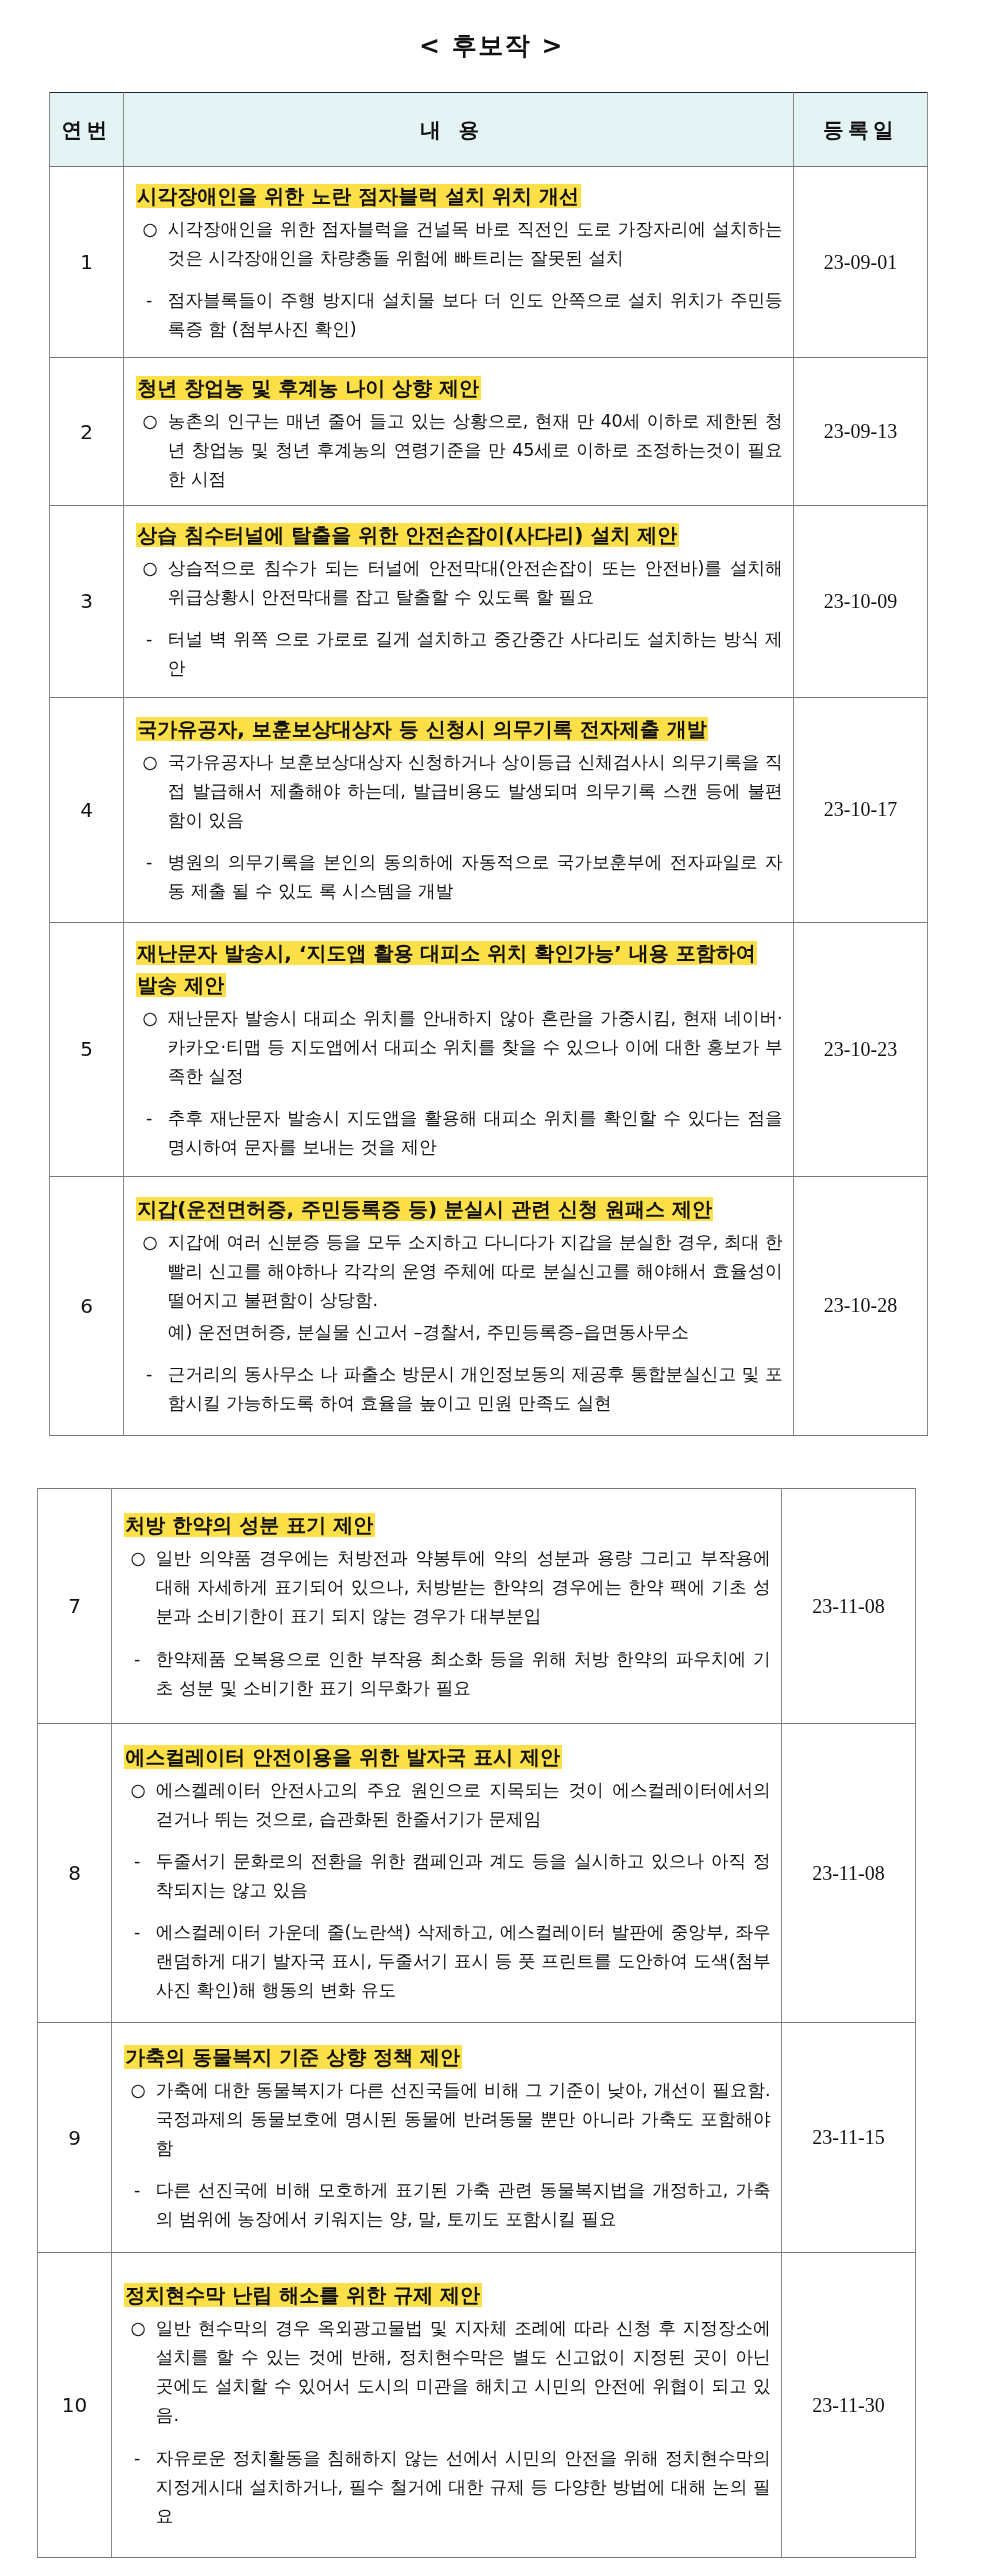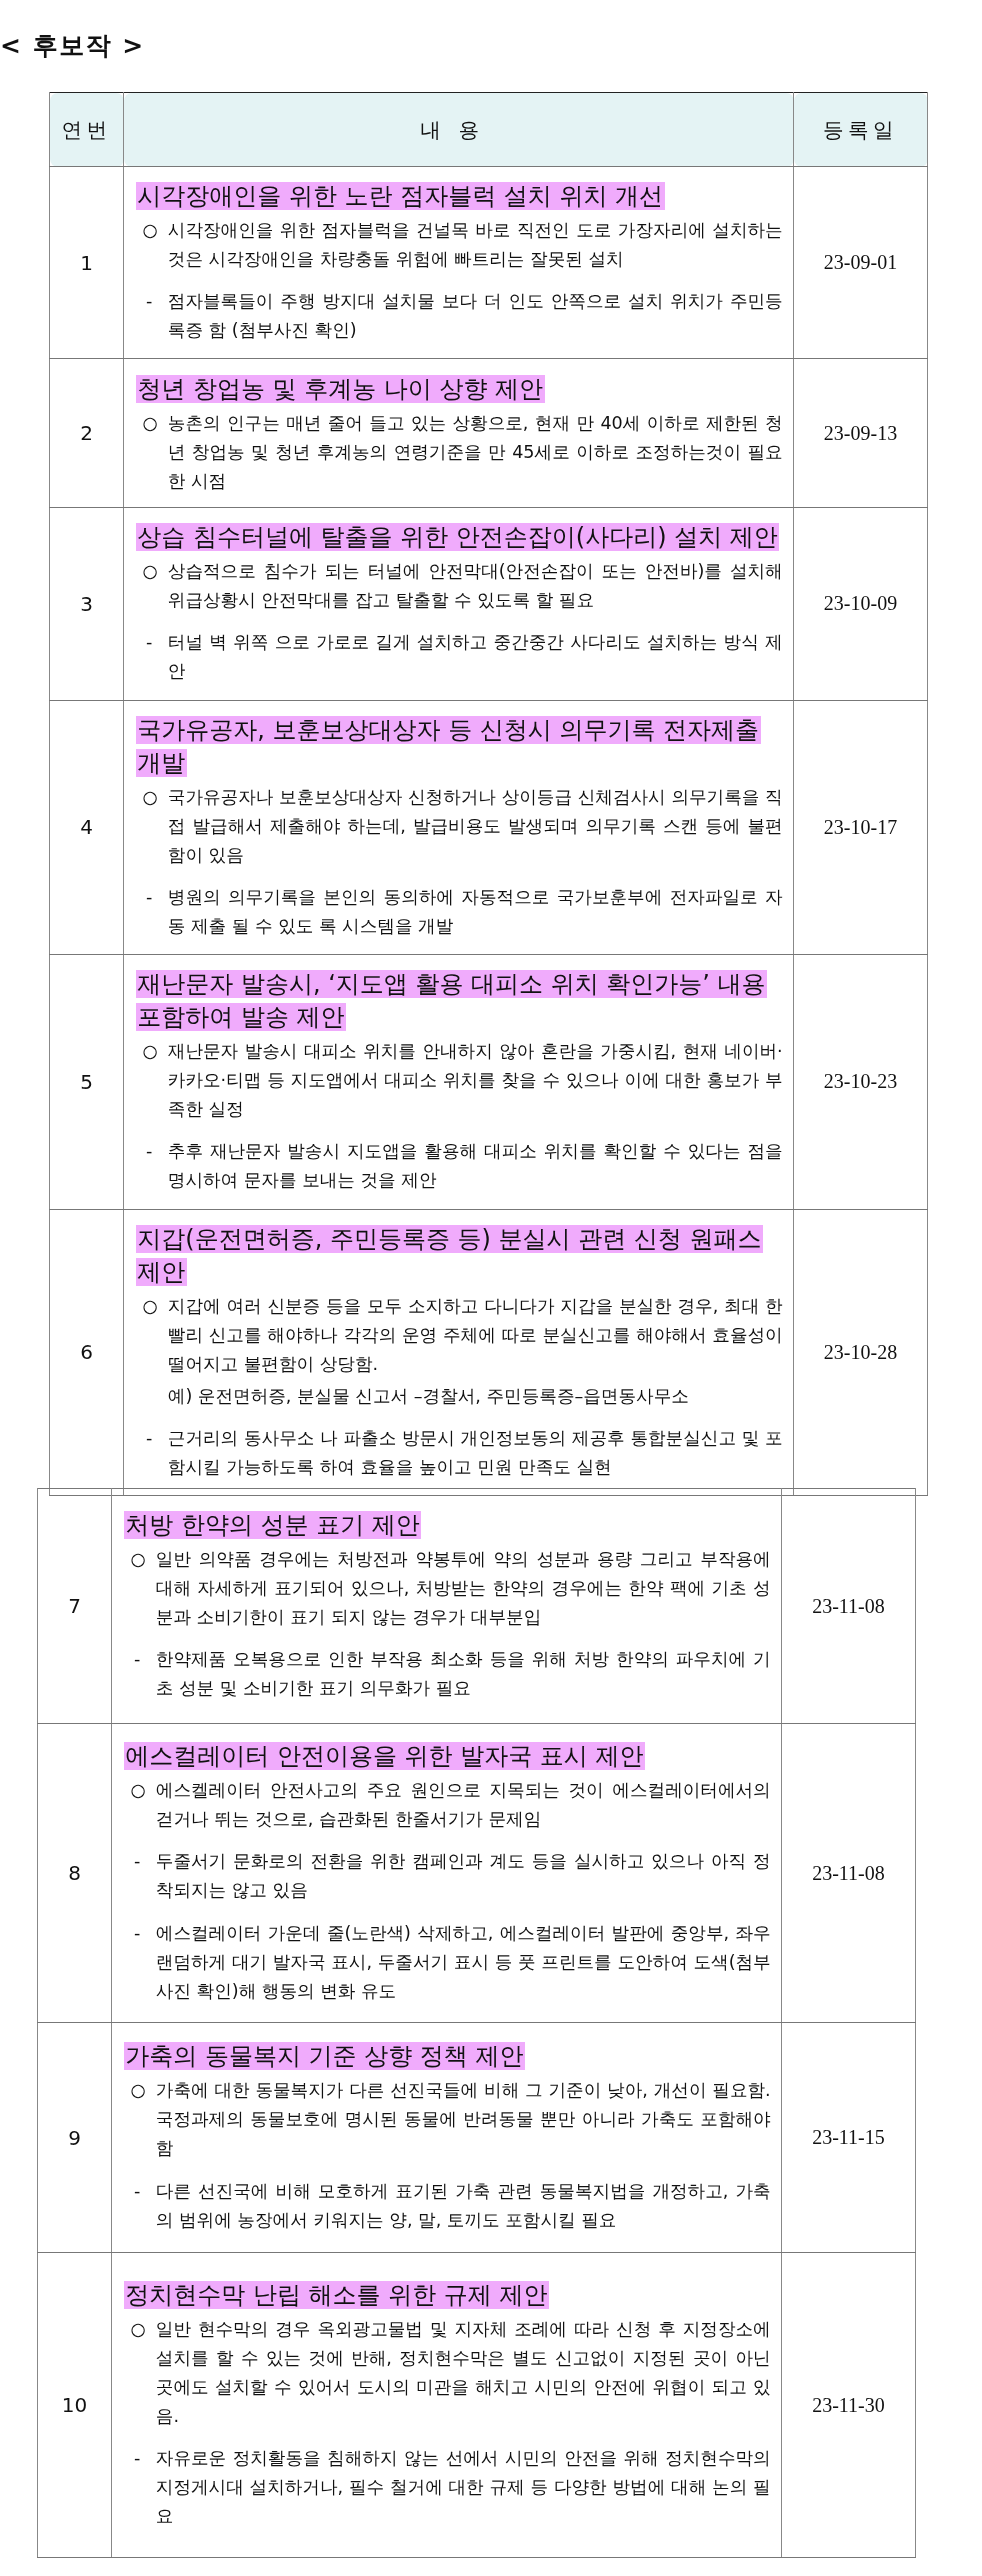--- a/index.html
+++ b/index.html
@@ -1,27 +1,27 @@
 <!DOCTYPE html>
 <html style="font-size:11.8px"><head>
 <meta charset="utf-8">
 <style>
   html, body { margin: 0; padding: 0; background: #ffffff; }
   body { width: 983px; height: 2576px; position: relative; font-family: "DejaVu Sans", "Liberation Sans", sans-serif; color: #111; }
-  .title { position: absolute; top: 29px; left: 0; width: 983px; font-size: 25px; font-weight: bold; letter-spacing: 1.5px; }
+  .title { position: absolute; top: 29px; left: 0; width: 983px; text-align: center; font-size: 25px; font-weight: bold; letter-spacing: 1.5px; }
   table { position: absolute; border-collapse: collapse; table-layout: fixed; }
   #t1 { left: 49px; top: 92px; width: 878px; border-top: 1.5px solid #222; border-bottom: 1.5px solid #555; border-left: 1.1px solid #444; border-right: 1.1px solid #222; }
   #t2 { left: 37px; top: 1488px; width: 878px; border-top: 1.5px solid #777; border-bottom: 1.5px solid #555; border-left: 1.1px solid #555; border-right: 1.1px solid #222; }
   td, th { border-left: 0.7px solid #888; border-right: 0.7px solid #888; border-bottom: 1.1px solid #777; vertical-align: middle; }
-  th { background: #e4f3f4; font-weight: normal; font-size: 20.6px; height: 71px; text-align: center; letter-spacing: 4.4px; border-radius: 8px; }
+  th { background: #e4f3f4; font-weight: bold; font-size: 20.6px; height: 71px; text-align: center; letter-spacing: 4.4px; }
   th.wide { letter-spacing: 17.6px; }
   td.num { text-align: center; font-size: 20px; }
   td.date { text-align: center; font-size: 20px; font-family: Liberation Serif, serif; }
   td.content { padding: 8.8px 10.3px 8.8px 11.8px; font-size: 17.6px; line-height: 29px; }
-  .heading { display: inline; background: #f0abfc; font-weight: normal; font-size: 24px; line-height: 32px; box-decoration-break: clone; -webkit-box-decoration-break: clone; padding: 0 1.5px; }
+  .heading { display: inline; background: #fde047; font-weight: bold; font-size: 20px; line-height: 32px; box-decoration-break: clone; -webkit-box-decoration-break: clone; padding: 0 1.5px; }
   .heading-wrap { margin: 4.4px 0 2.9px 0; }
   .bullet { position: relative; padding-left: 32px; margin: 2.9px 0; text-align: justify; }
   .bullet .mark { position: absolute; left: 0; top: 0; width: 29px; text-align: center; }
   .dash { position: relative; padding-left: 32px; margin: 13.2px 0 4.4px 0; text-align: justify; }
   .dash .mark { position: absolute; left: 10.3px; top: 0; }
   .example { padding-left: 32px; }
 </style>
 </head>
 <body>
 

